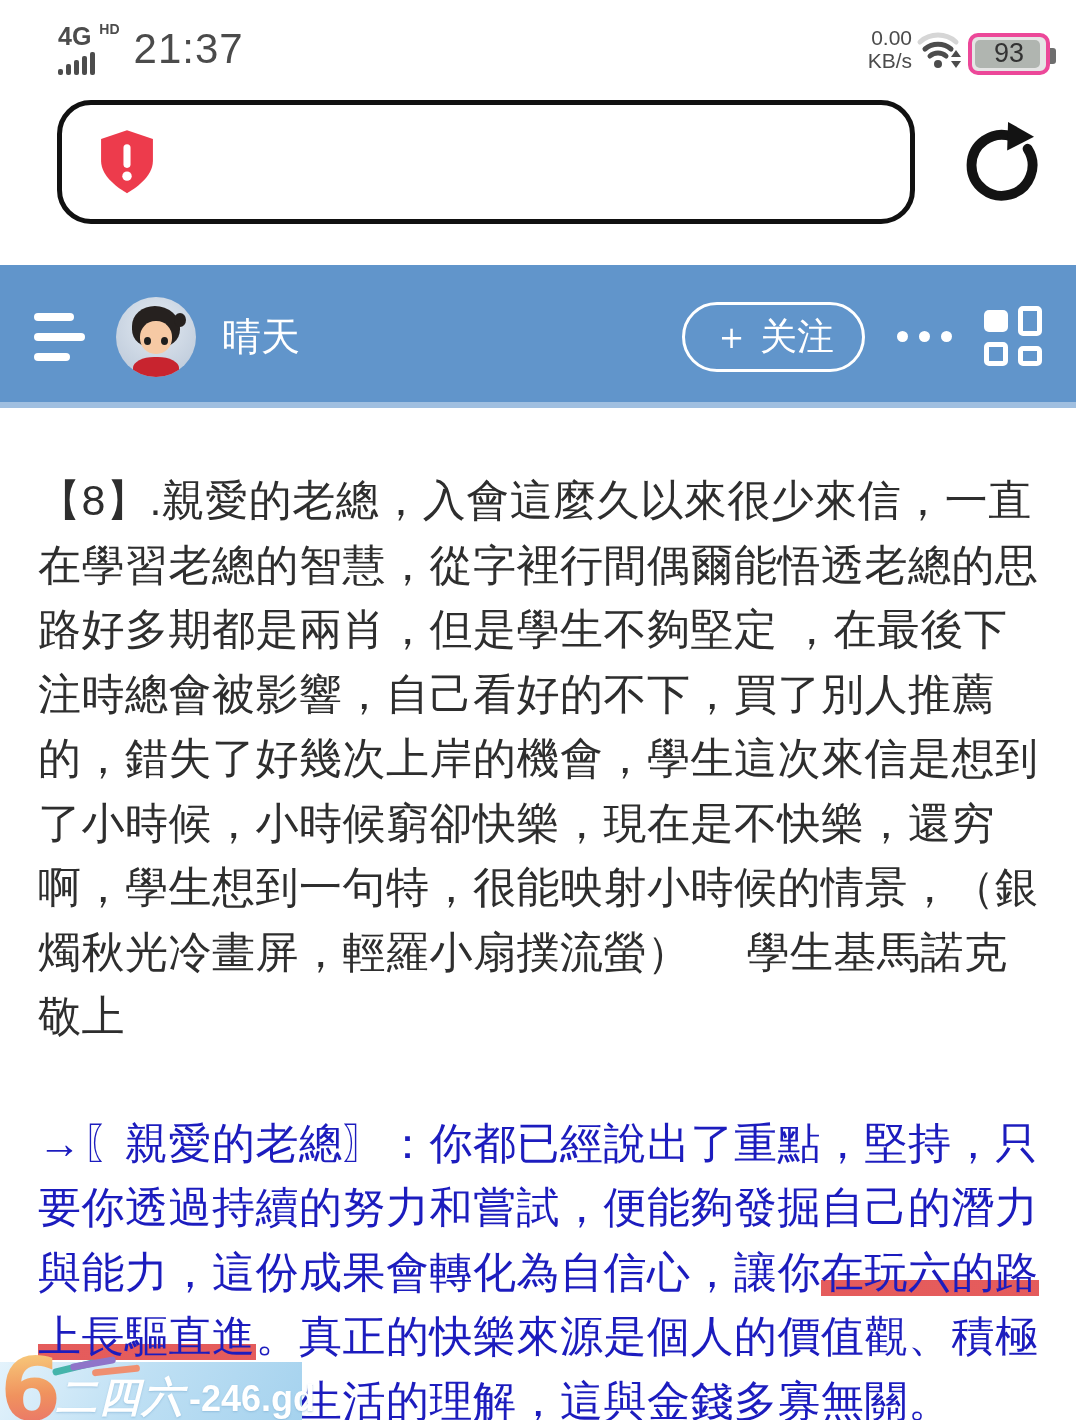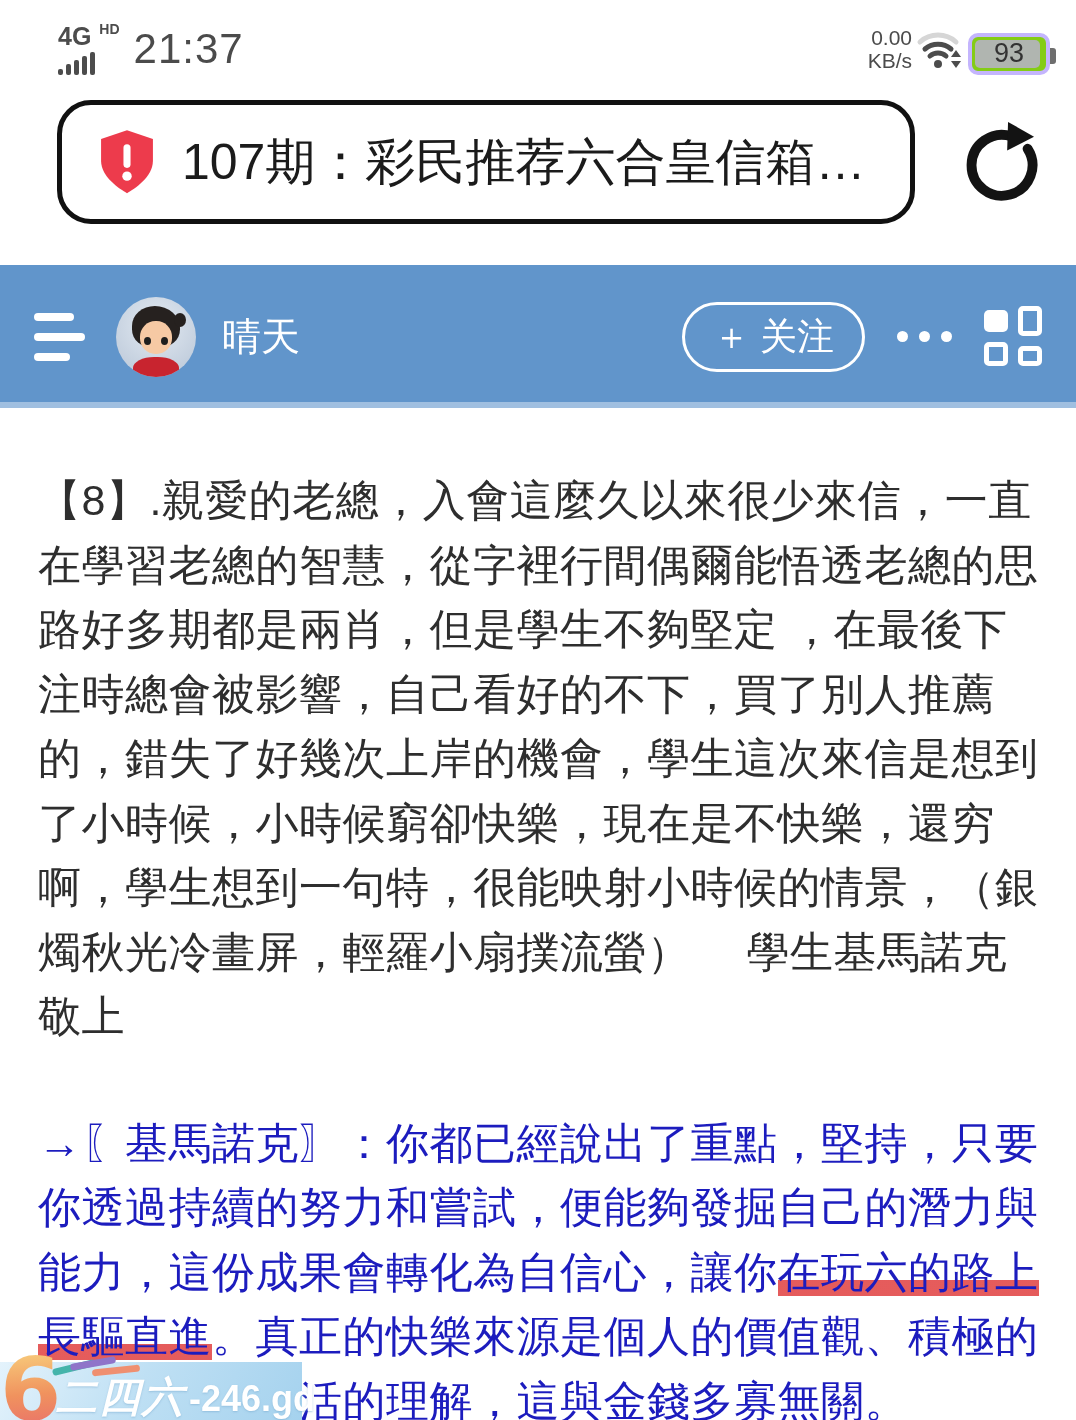--- a/index.html
+++ b/index.html
@@ -20,21 +20,21 @@
   .net-label { font-size:25px; font-weight:700; color:#4c4c4c; display:flex; align-items:flex-start; }
   .net-label sup { font-size:14px; font-weight:700; margin-left:8px; transform:translateY(-2px); }
   .sig-bars { display:flex; align-items:flex-end; gap:3px; margin-top:2px; height:24px; }
   .sig-bars i { display:block; width:5px; background:#4c4c4c; border-radius:2px; }
   .sig-bars i:nth-child(1){height:6px;} .sig-bars i:nth-child(2){height:11px;}
   .sig-bars i:nth-child(3){height:15px;} .sig-bars i:nth-child(4){height:19px;}
   .sig-bars i:nth-child(5){height:23px;}
   .time { font-size:42px; color:#4b4b4b; letter-spacing:1px; }
   .sb-right { display:flex; align-items:center; gap:4px; }
   .speed { display:flex; flex-direction:column; align-items:flex-end; font-size:21px; line-height:23px; color:#4b4b4b; }
-  .battery { position:relative; width:82px; height:42px; border:4px solid #c4b5fd; border-radius:10px; background:#84cc16;margin-top:9px; }
+  .battery { position:relative; width:82px; height:42px; border:4px solid #ec4899; border-radius:10px; background:#e5e5e5;margin-top:9px; }
   .battery .fill { position:absolute; top:3px; bottom:3px; left:3px; width:88%; background:#b0b5b0; border-radius:5px; }
   .battery .level { position:absolute; inset:0; display:flex; align-items:center; justify-content:center; font-size:27px; color:#333; }
   .battery .nub { position:absolute; right:-10px; top:11px; width:6px; height:16px; background:#6e6e6e; border-radius:0 3px 3px 0; }
 
   
   .address-bar {
     position:absolute; top:100px; left:57px; width:858px; height:124px;
     border:5px solid #111; border-radius:34px; background:#fff;
     display:flex; align-items:center; gap:26px; padding:0 24px 0 36px;
   }
@@ -163,21 +163,20 @@
   </div>
 
   <div class="address-bar">
     <span>
       <svg width="58" height="66" viewBox="0 0 48 56">
         <path d="M24 1 L46 8.5 V27 C46 41 30 51 24 54.5 C18 51 2 41 2 27 V8.5 Z" fill="#ed3b4c"></path>
         <rect x="21" y="13" width="6" height="20" rx="3" fill="#fff"></rect>
         <circle cx="24" cy="40" r="4" fill="#fff"></circle>
       </svg>
     </span>
-    <div class="addr-title">107期：彩民推荐六合皇信箱…</div>
   </div>
   <button class="refresh-btn">
     <span>
       <svg width="86" height="86" viewBox="0 0 48 48">
         <path d="M30.5 8.6 A17 17 0 1 0 39.4 15.5" fill="none" stroke="#131313" stroke-width="5.5" stroke-linecap="round"></path>
         <path d="M28.5 0.5 L43 8.8 L28 16.5 Z" fill="#131313"></path>
       </svg>
     </span>
   </button>
 
@@ -210,21 +209,21 @@
       <span class="tl"></span>
       <span class="tr"></span>
         <span class="bl"></span>
         <span class="br"></span>
     </button>
   </div>
 
   <div class="content">
     <p class="letter">【8】.親愛的老總，入會這麼久以來很少來信，一直在學習老總的智慧，從字裡行間偶爾能悟透老總的思路好多期都是兩肖，但是學生不夠堅定 ，在最後下注時總會被影響，自己看好的不下，買了別人推薦的，錯失了好幾次上岸的機會，學生這次來信是想到了小時候，小時候窮卻快樂，現在是不快樂，還穷啊，學生想到一句特，很能映射小時候的情景，（銀燭秋光冷畫屏，輕羅小扇撲流螢）　 學生基馬諾克敬上</p>
     <p class="reply">
-      <span>→〖基馬諾克〗：</span><span>你都已經說出了重點，堅持，只要你透過持續的努力和嘗試，便能夠發掘自己的潛力與能力，這份成果會轉化為自信心，讓你</span><span class="u-red">在玩六的路上長驅</span><span class="u-red">直進</span><span>。真正的快樂來源是個人的價值觀、積極的心態以及對生活的理解，這與金錢多寡無關。</span>
+      <span>→〖親愛的老總〗：</span><span>你都已經說出了重點，堅持，只要你透過持續的努力和嘗試，便能夠發掘自己的潛力與能力，這份成果會轉化為自信心，讓你</span><span class="u-red">在玩六的路上長驅</span><span class="u-red">直進</span><span>。真正的快樂來源是個人的價值觀、積極的心態以及對生活的理解，這與金錢多寡無關。</span>
     </p>
   </div>
 
   <div class="watermark">
     <div class="wm-logo">6</div>
     <div class="ribbons">
         <i></i>
         <i></i>
         <i></i>
       </div>

